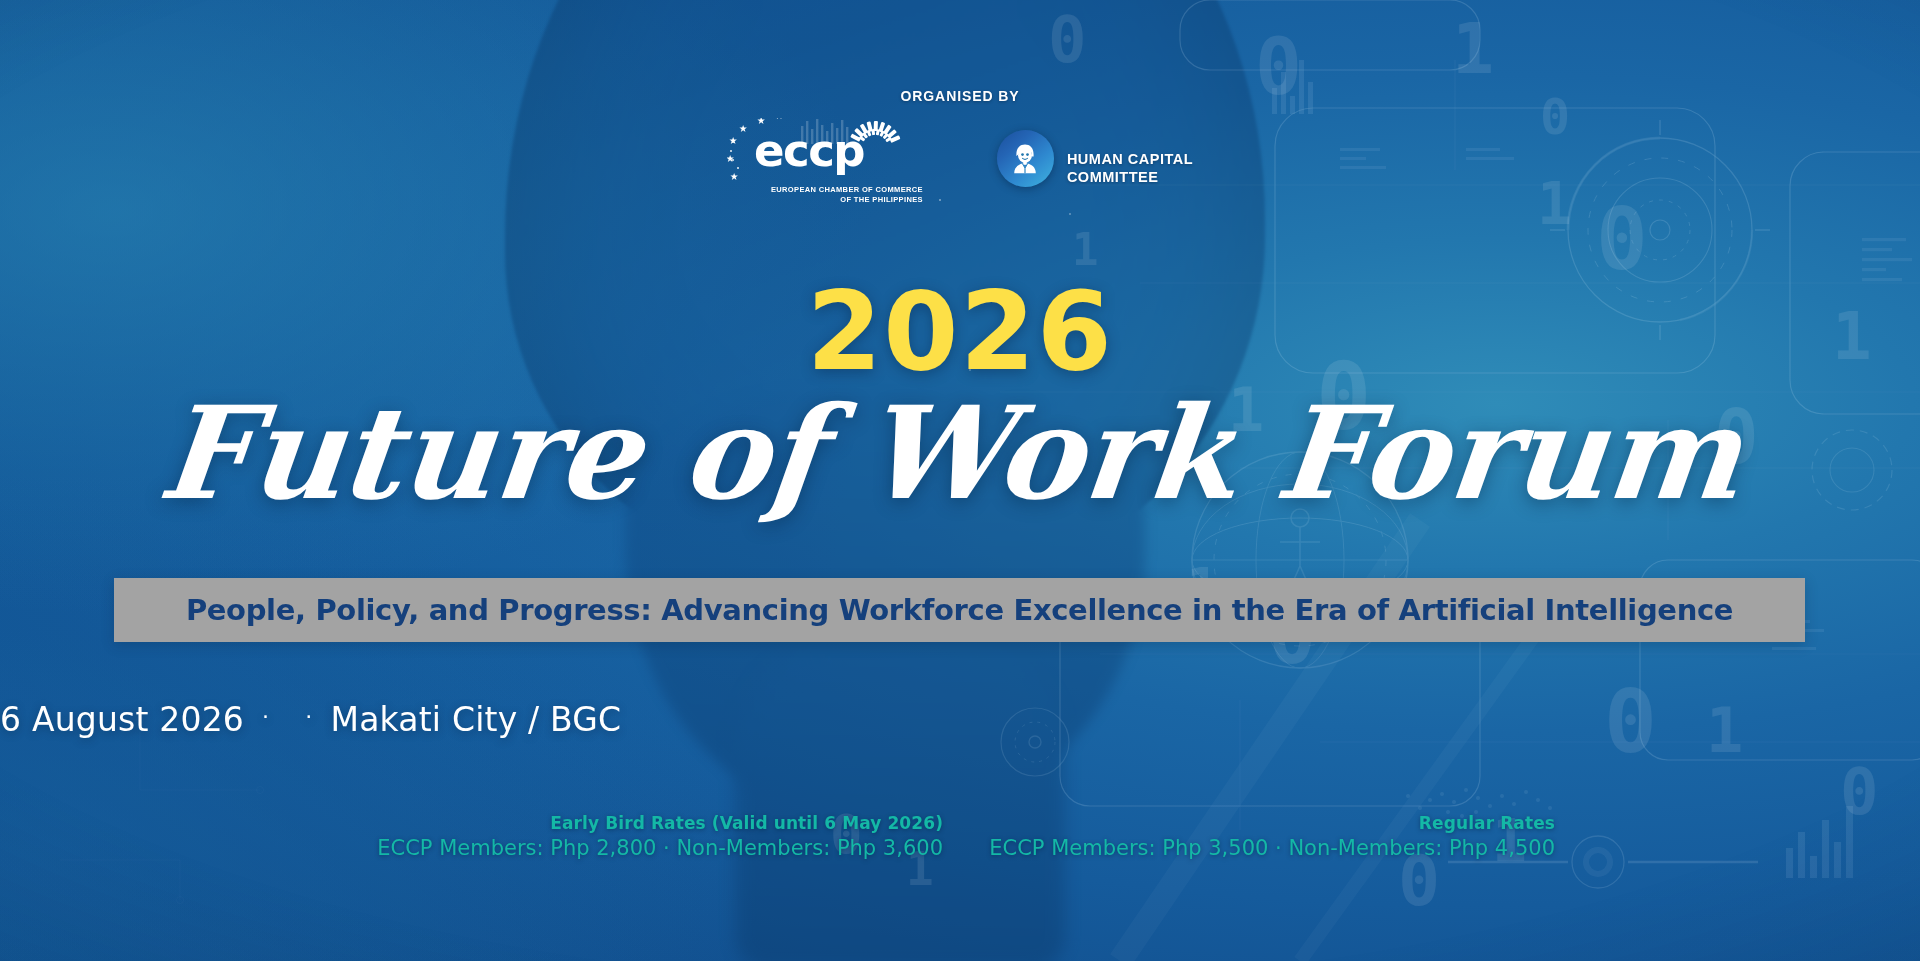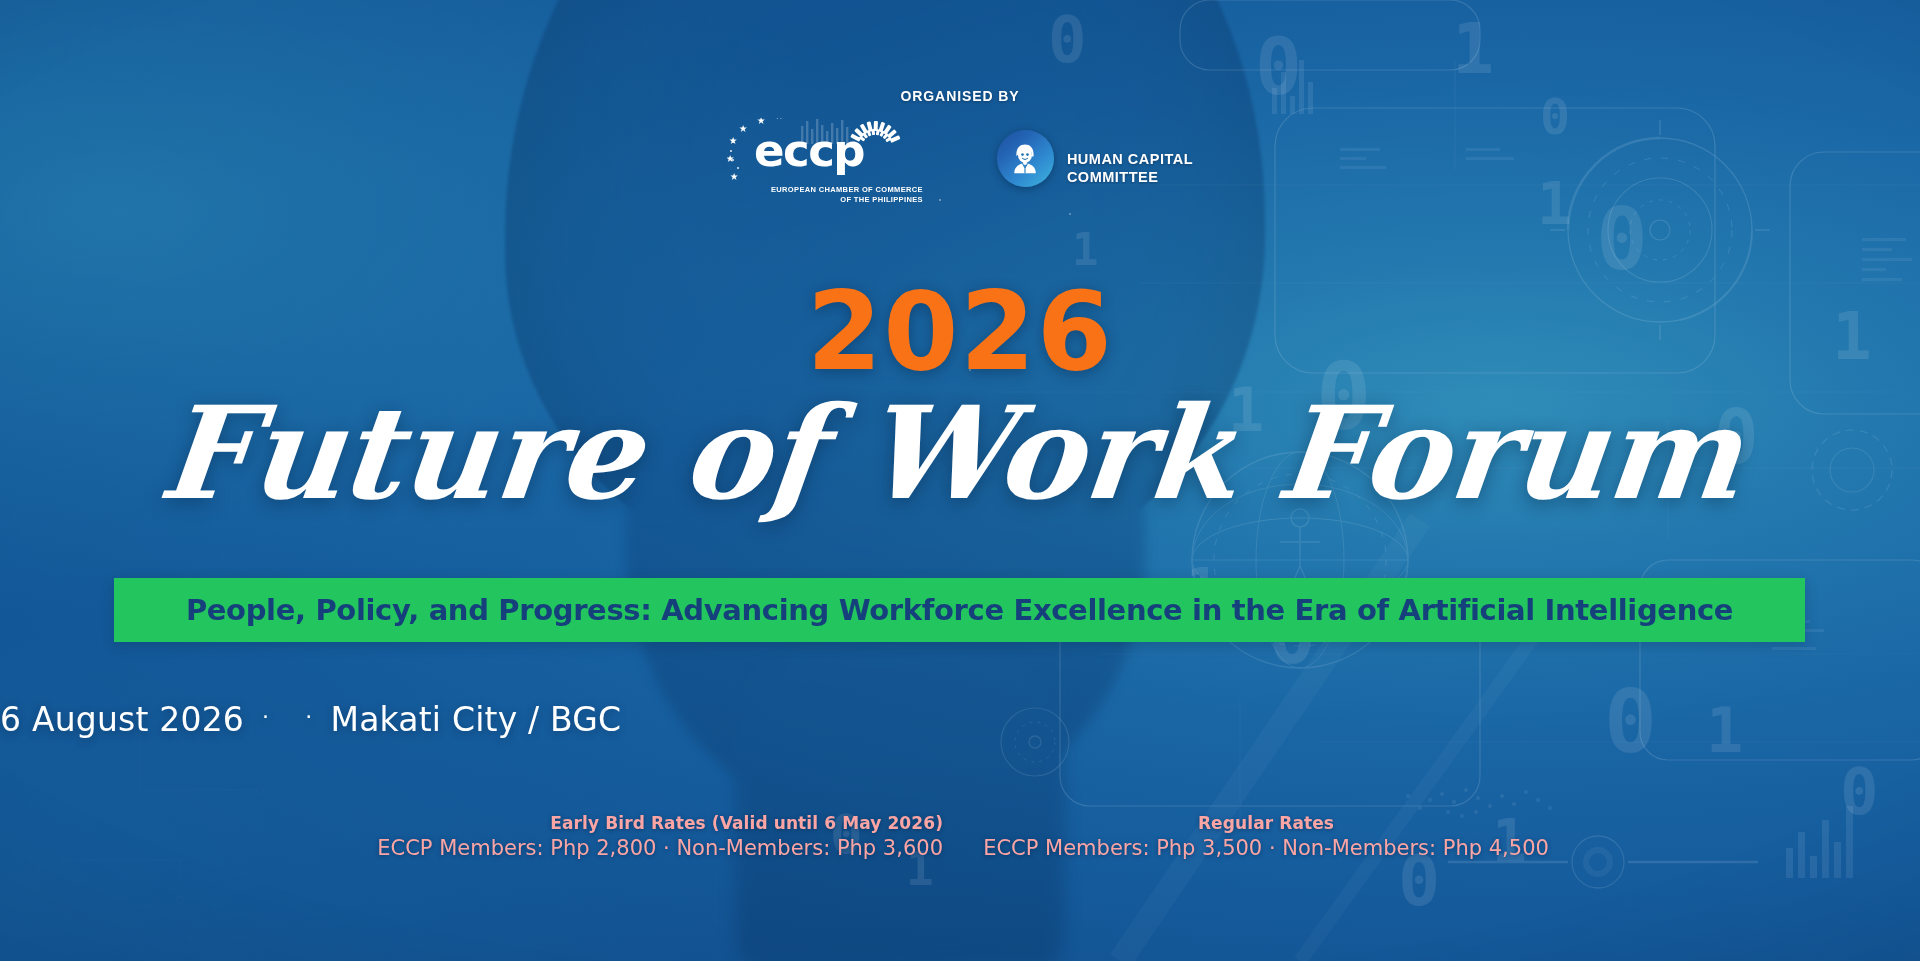--- a/index.html
+++ b/index.html
@@ -184,21 +184,21 @@
     font-weight:700;
     line-height:1.22;
     letter-spacing:.5px;
     text-shadow:0 1px 3px rgba(4,30,60,.45);
   }
 
   
   .year{
     position:absolute; left:0; right:0; top:278px;
     text-align:center;
-    color:#f97316;
+    color:#fde047;
     font-size:108px;
     font-weight:700;
     letter-spacing:1.5px;
     line-height:1;
     font-family:"DejaVu Sans", sans-serif;
     text-shadow:0 3px 14px rgba(4,30,60,.38);
   }
 
   
   .script-title{
@@ -214,21 +214,21 @@
     transform:skewX(-9deg);
     text-shadow:0 4px 18px rgba(4,30,60,.40);
     white-space:nowrap;
   }
 
   
   .subtitle-bar{
     position:absolute;
     left:114px; top:578px;
     width:1691px; height:64px;
-    background:#22c55e;
+    background:#a3a3a3;
     display:flex; align-items:center; justify-content:center;
     box-shadow:0 3px 12px rgba(4,30,60,.22);
   }
   .subtitle-text{
     color:#15407c;
     font-size:29px;
     font-weight:700;
     letter-spacing:-.35px;
     white-space:nowrap;
     font-family:"DejaVu Sans", sans-serif;
@@ -254,23 +254,23 @@
     top:-3px;
   }
 
   
   .rates{
     position:absolute;
     left:0; right:0; top:812px;
     display:flex; justify-content:center;
     gap:34px;
   }
-  .rate-block{ color:#fca5a5; }
+  .rate-block{ color:#14b8a6; }
   .rate-block.early{ width:578px; text-align:right; }
-  .rate-block.regular{ width:578px; text-align:center; }
+  .rate-block.regular{ width:578px; text-align:right; }
   .rate-title{
     font-size:17px;
     font-weight:700;
     letter-spacing:.1px;
     line-height:1.3;
     text-shadow:0 1px 4px rgba(4,30,60,.5);
     font-family:"DejaVu Sans", sans-serif;
   }
   .rate-detail{
     font-size:21px;

